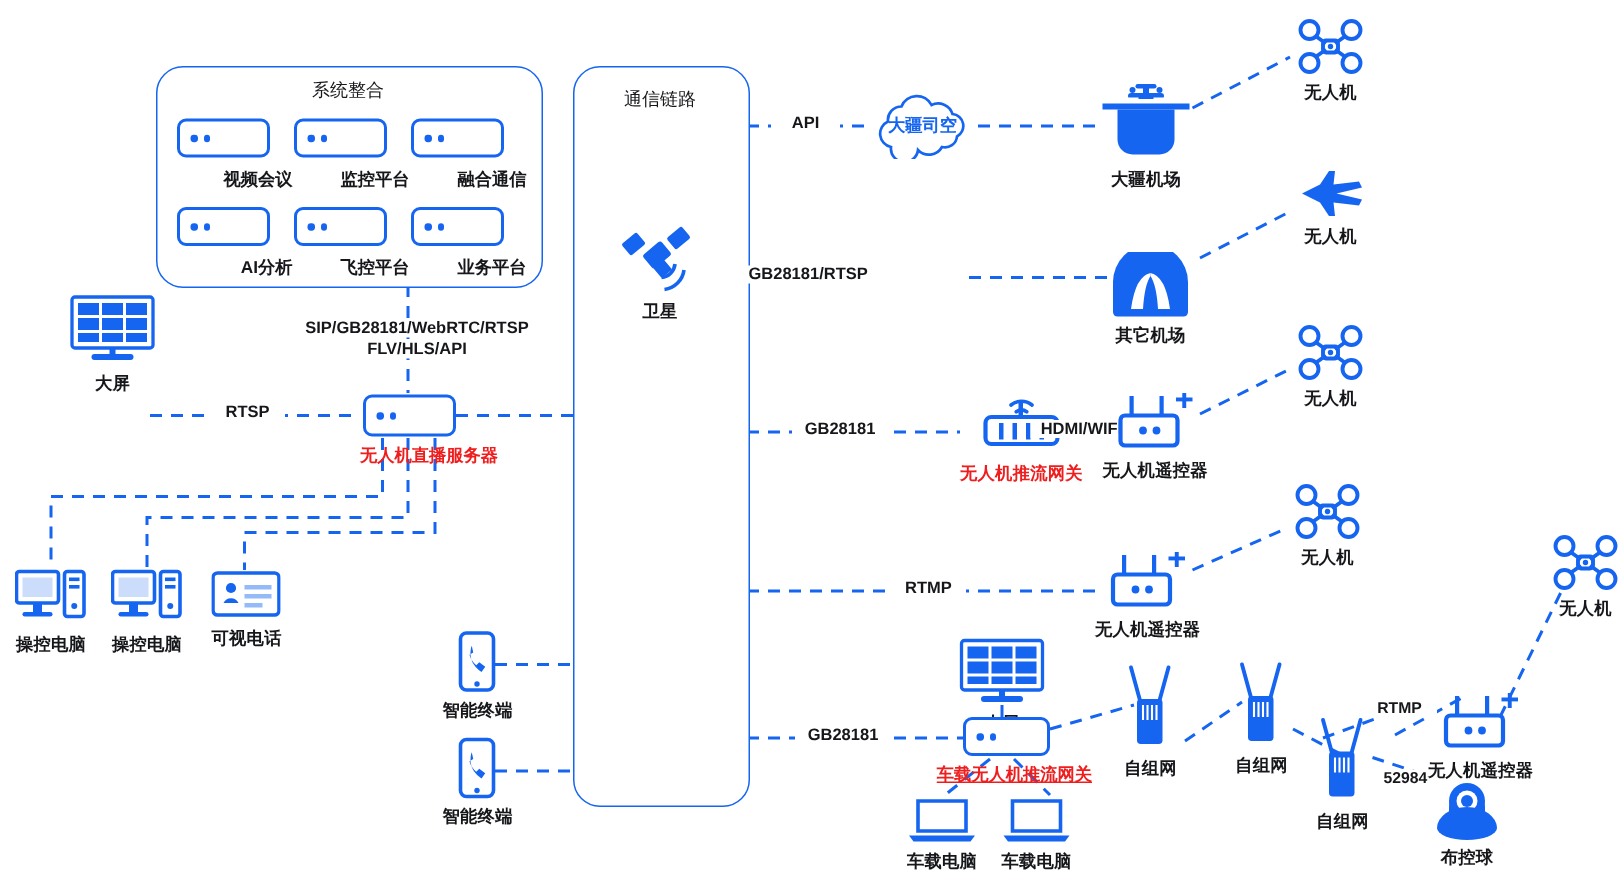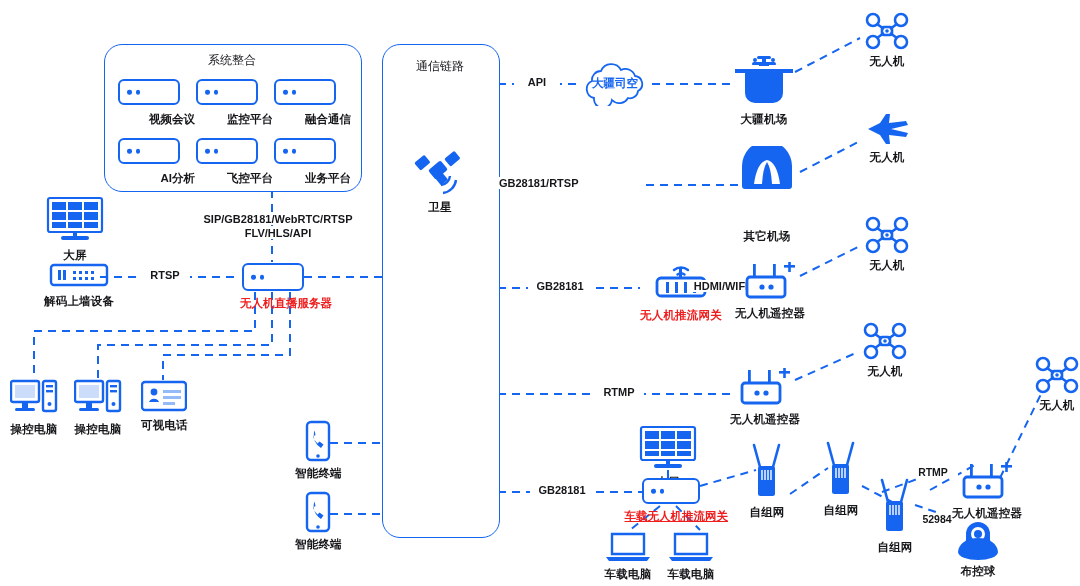--- a/index.html
+++ b/index.html
@@ -170,40 +170,20 @@
             <rect x="22" y="26" width="14" height="6"></rect>
             <rect x="38" y="26" width="14" height="6"></rect>
           <rect x="15" y="40" width="28" height="4" rx="2"></rect>
           <rect x="27" y="36" width="4" height="5"></rect>
         </g>
       </svg>
     </span>
     <span class="lbl">大屏</span>
   </div>
 
-  <div class="node" style="left:44px;top:260px;">
-    <span class="ico">
-      <svg width="60" height="30" viewBox="0 0 60 30">
-        <rect x="2" y="5" width="56" height="20" rx="3" fill="none" stroke="#1565f0" stroke-width="2.4"></rect>
-        <g fill="#1565f0">
-          <rect x="9" y="10" width="3" height="10"></rect>
-            <rect x="14" y="10" width="3" height="10"></rect>
-          <rect x="24" y="11" width="3" height="3"></rect>
-            <rect x="30" y="11" width="3" height="3"></rect>
-            <rect x="36" y="11" width="3" height="3"></rect>
-            <rect x="42" y="11" width="3" height="3"></rect>
-          <rect x="24" y="17" width="3" height="3"></rect>
-            <rect x="30" y="17" width="3" height="3"></rect>
-            <rect x="36" y="17" width="3" height="3"></rect>
-            <rect x="42" y="17" width="3" height="3"></rect>
-        </g>
-      </svg>
-    </span>
-    <span class="lbl">解码上墙设备</span>
-  </div>
 
   <div class="plabel" style="left:140px;top:269px;width:44px;">RTSP</div>
 
   <div class="card" style="left:242px;top:263px;width:62px;height:28px;">
     <span class="dots">
         <i></i>
         <i></i>
       </span>
   </div>
   <div class="card-lbl red" style="left:214px;top:296px;width:118px;color:#ef1d1d;">无人机直播服务器</div>
@@ -324,21 +304,21 @@
         </g>
         <circle cx="23" cy="19" r="1.8" fill="#1565f0"></circle>
       </svg>
     </span>
     <span class="lbl">无人机</span>
   </div>
 
   <div class="plabel" style="left:496px;top:177px;width:74px;">GB28181/RTSP</div>
 
 
-  <div class="node" style="left:738px;top:146px;gap:35px;">
+  <div class="node" style="left:738px;top:168px;">
     <span class="ico">
       <svg width="58" height="44" viewBox="0 0 58 44">
         <path d="M4 40 V20 a25 25 0 0 1 50 0 V40 a3 3 0 0 1 -3 3 H7 a3 3 0 0 1 -3 -3 z" fill="#1565f0"></path>
         <path d="M29 14 q-10 2 -13 24 h8 q1 -16 5 -22 z" fill="#fff"></path>
         <path d="M29 14 q10 2 13 24 h-8 q-1 -16 -5 -22 z" fill="#fff"></path>
       </svg>
     </span>
     <span class="lbl">其它机场</span>
   </div>
 

